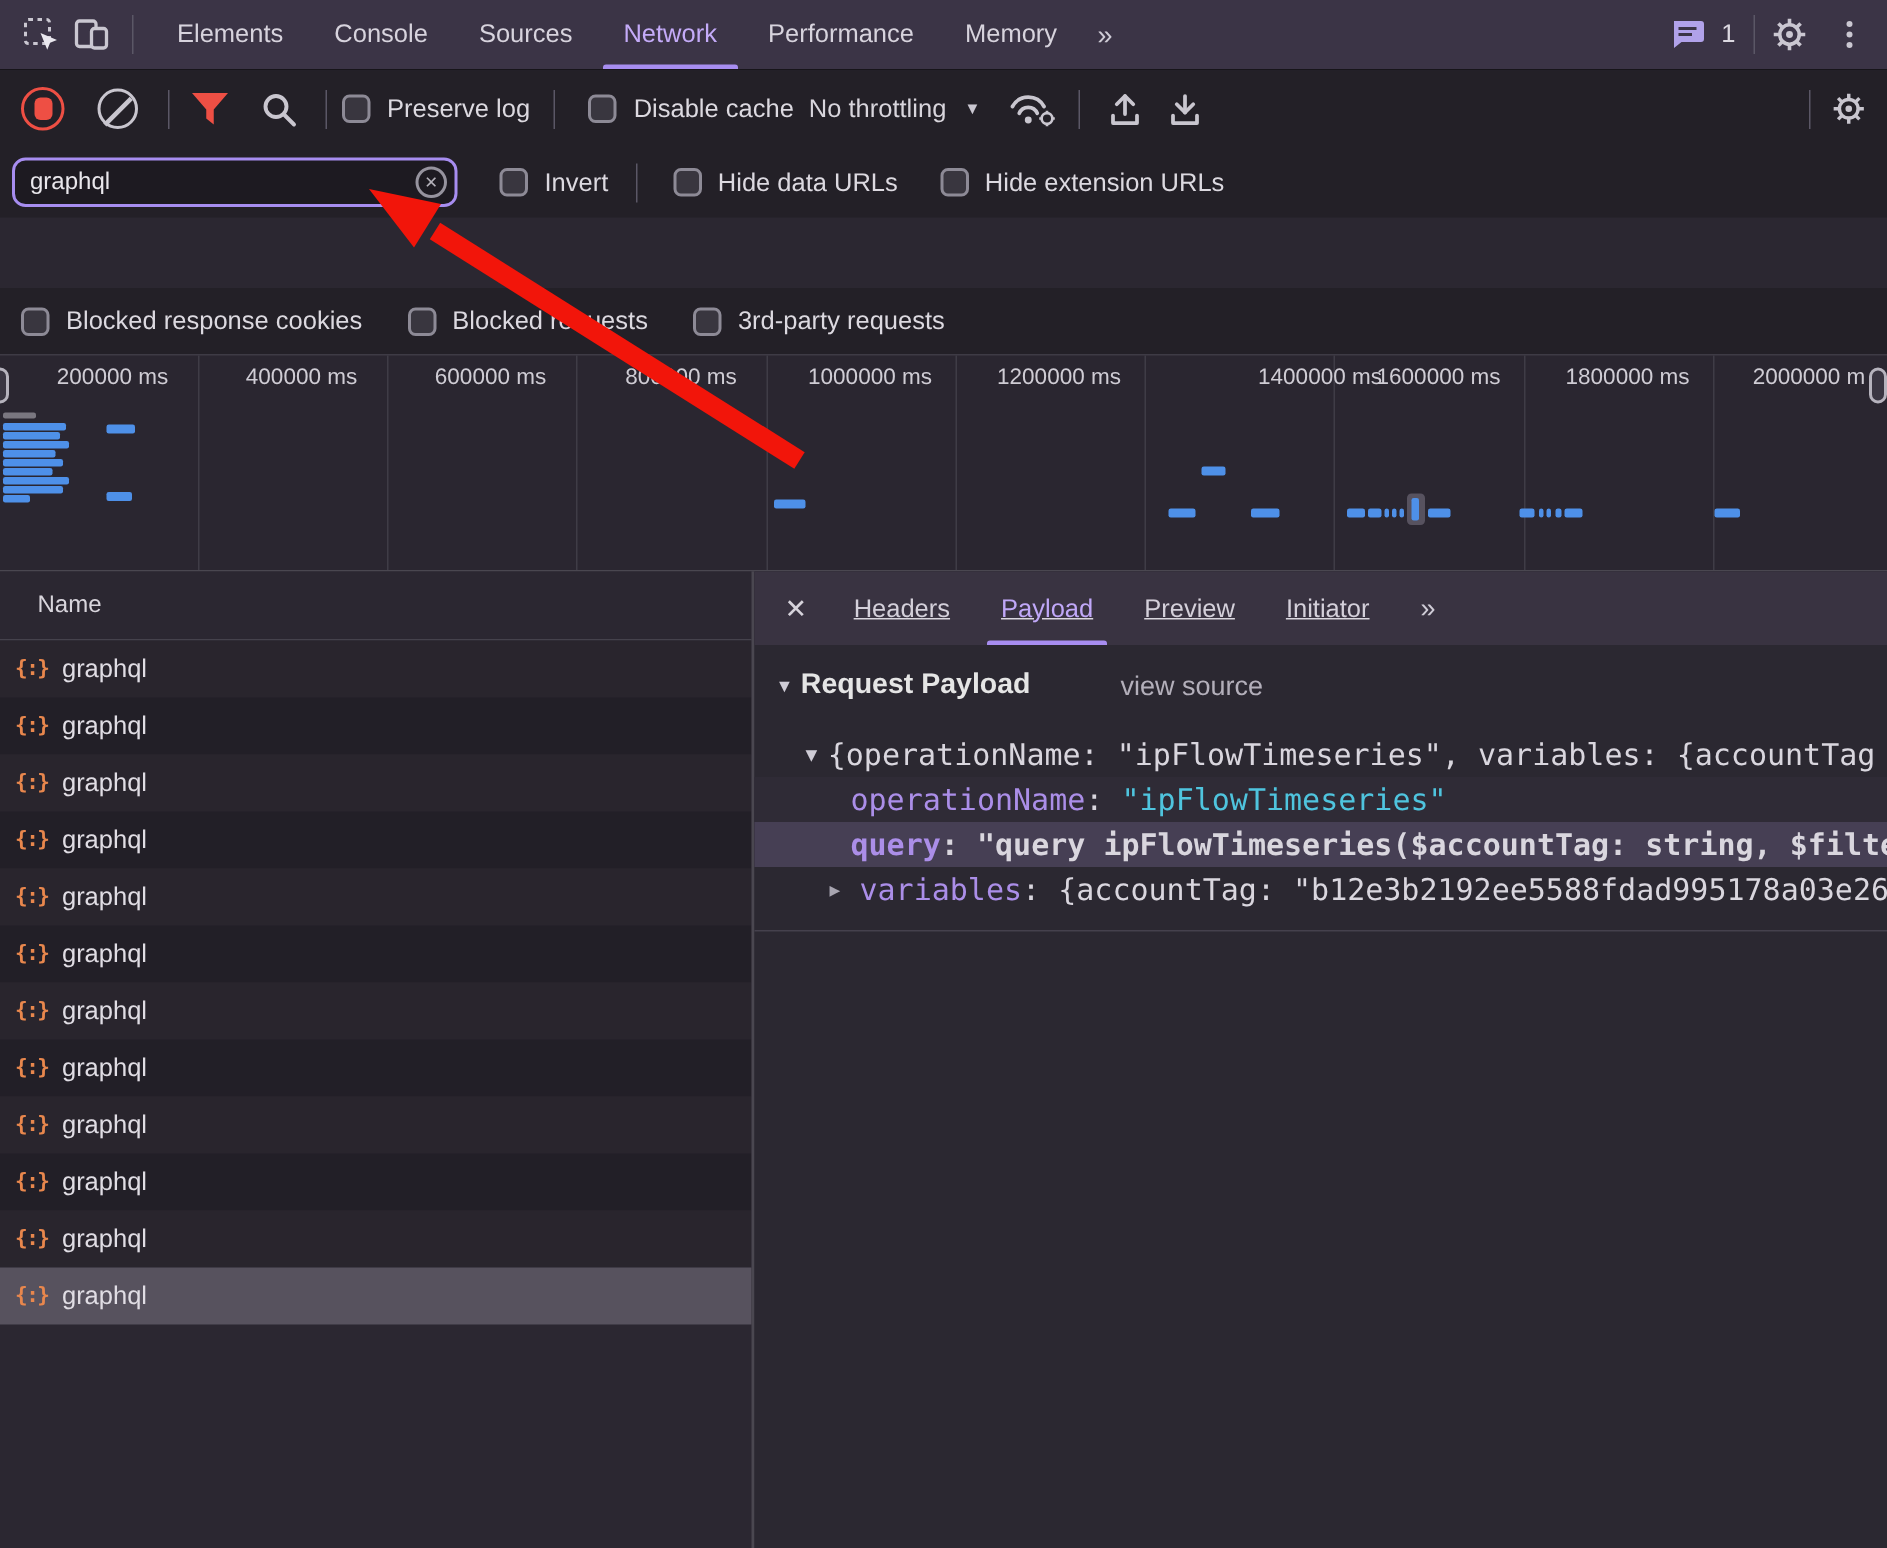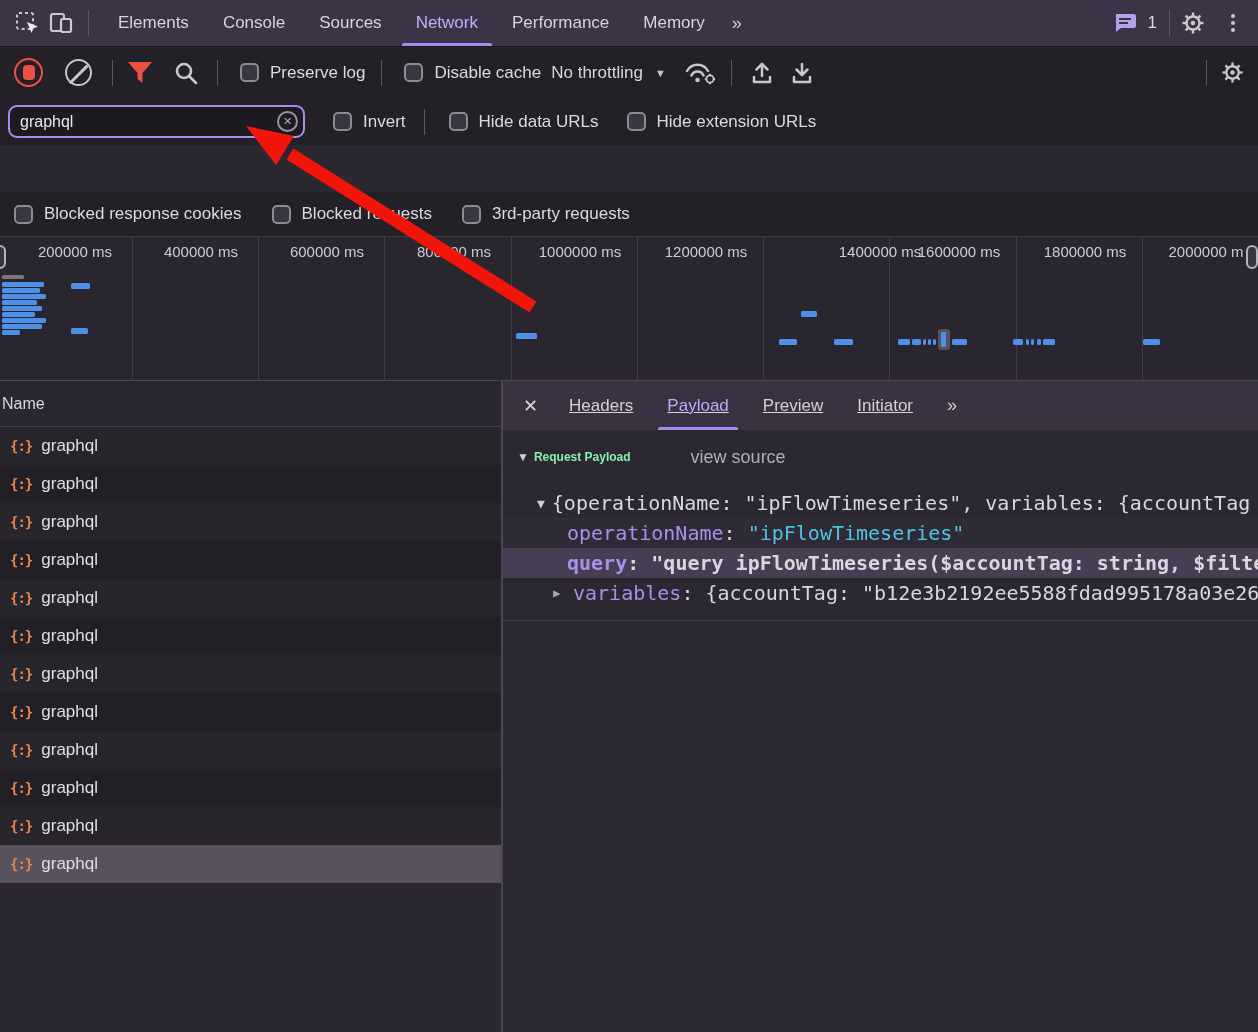--- a/index.html
+++ b/index.html
@@ -73,21 +73,21 @@
         white-space:nowrap;}
   .bar{position:absolute;border-radius:1.5px;background:var(--blue);}
   .bar.gray{background:#7a7780;}
   .bar.pill{background:#57525f;border-radius:3px;}
   .handle{position:absolute;top:8px;width:12px;height:24px;border:2px solid #b6b3bd;
         border-radius:7px;background:#3a3642;box-sizing:border-box;cursor:ew-resize;}
 
   
   .leftpane{position:absolute;left:0;top:381px;width:501px;bottom:0;background:#2b2731;}
   .lp-header{height:46px;border-bottom:1px solid #45424c;display:flex;align-items:center;
-        padding-left:2px;font-size:16px;color:#d8d5dc;box-sizing:border-box;}
+        padding-left:25px;font-size:16px;color:#d8d5dc;box-sizing:border-box;}
   .row{height:38px;display:flex;align-items:center;padding-left:10px;font-size:17px;
         color:#e0dde4;box-sizing:border-box;cursor:pointer;}
   .row.odd{background:#29252d;}
   .row.even{background:#221f27;}
   .row.selected{background:#57525e;}
   .json-icon{color:var(--orange);font-family:"DejaVu Sans Mono",monospace;font-size:14px;
         font-weight:bold;letter-spacing:-1px;margin-right:9px;}
   .vdivider{position:absolute;left:501px;top:381px;bottom:0;width:2px;background:#4a4750;cursor:col-resize;}
 
   
@@ -99,21 +99,21 @@
         color:#d4d0da;position:relative;white-space:nowrap;cursor:pointer;}
   .rtab.active{color:#c0a8f8;}
   .rtab.active::after{content:"";position:absolute;left:8px;right:8px;bottom:0;height:3px;
         background:var(--accent);border-radius:2px 2px 0 0;}
   .rtab.more{font-size:18px;color:#cfccd6;}
 
   .payload{position:relative;}
   .p-header{display:flex;align-items:center;height:38px;padding:8px 0 0 14px;}
   .tri{color:#cfccd6;font-size:12px;margin-right:5px;flex:0 0 auto;}
   .tri.small{font-size:12px;color:#a8a5b0;width:20px;margin:0;}
-  .p-title{font-size:12px;font-weight:bold;color:#86efac;}
+  .p-title{font-size:19px;font-weight:bold;color:#e5e5e5;}
   .viewsource{font-size:18px;color:#b3afba;margin-left:60px;cursor:pointer;}
   .tline{height:30px;display:flex;align-items:center;font-family:"DejaVu Sans Mono",monospace;
          font-size:20px;white-space:pre;overflow:hidden;padding-left:64px;box-sizing:border-box;}
   .tline.root{padding-left:34px;margin-top:12px;}
   .tline.root .tri{font-size:13px;margin-right:7px;}
   .tline.stripe{background:#2f2b36;}
   .tline.hl{background:#463f54;font-weight:bold;}
   .tline.exp{padding-left:50px;}
   .k{color:var(--keycol);}
   .s{color:var(--strcol);}
@@ -194,21 +194,21 @@
           <path d="M1 1 h24 l-9.5 11 v10 l-5 -4 v-6 z" fill="#ee4f44"></path>
         </svg>
     </span>
     <span class="icon-btn" style="margin-left:20px">
       <svg width="26" height="26" viewBox="0 0 26 26" fill="none" stroke="#c9c6cf" stroke-width="2.6" stroke-linecap="round">
         <circle cx="11" cy="11" r="7"></circle>
           <line x1="16.5" y1="16.5" x2="23" y2="23"></line>
       </svg>
     </span>
     <span class="vdiv" style="margin-left:18px"></span>
-    <label class="cbl" style="margin-left:22px">
+    <label class="cbl" style="margin-left:10px">
       <span class="cb"></span>
       <span>Preserve log</span>
     </label>
     <span class="vdiv" style="margin-left:16px"></span>
     <label class="cbl" style="margin-left:22px">
       <span class="cb"></span>
       <span>Disable cache</span>
     </label>
     <span class="tlabel" style="margin-left:10px">No throttling</span>
     <span class="caret">▼</span>

